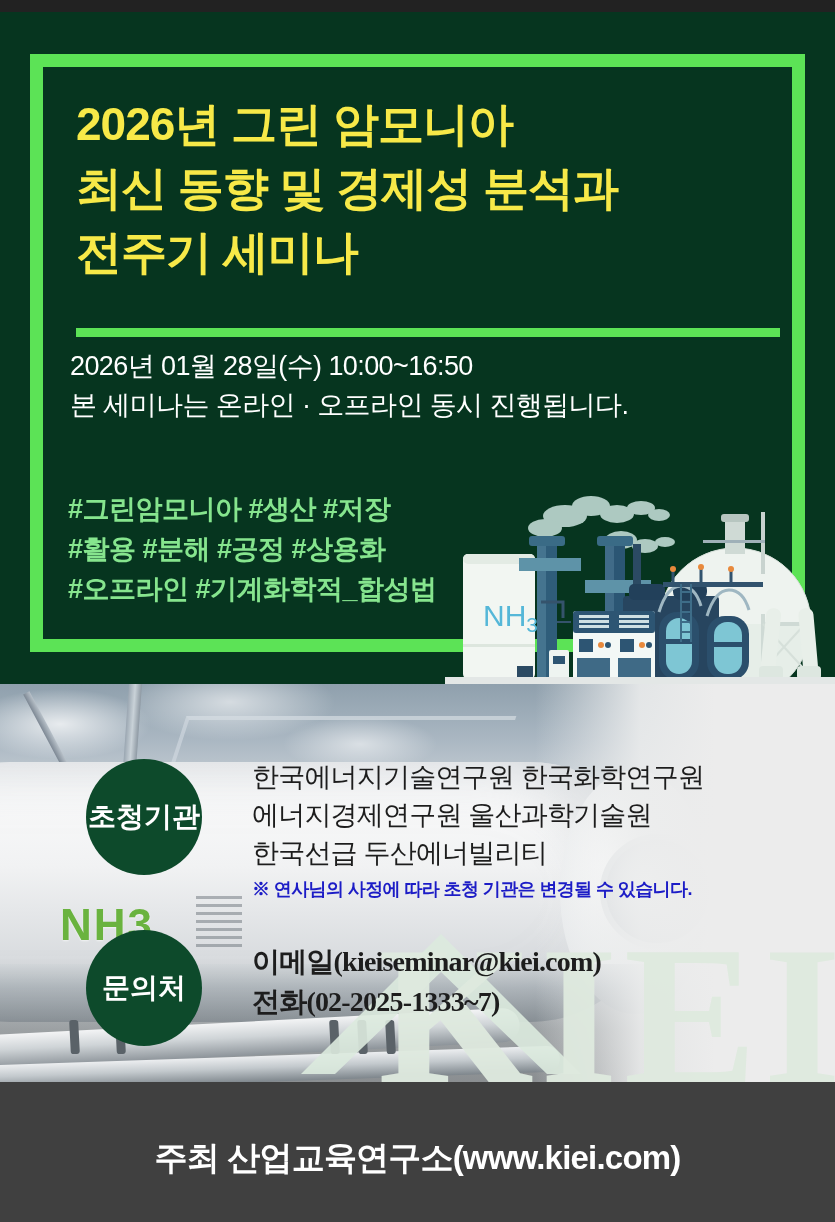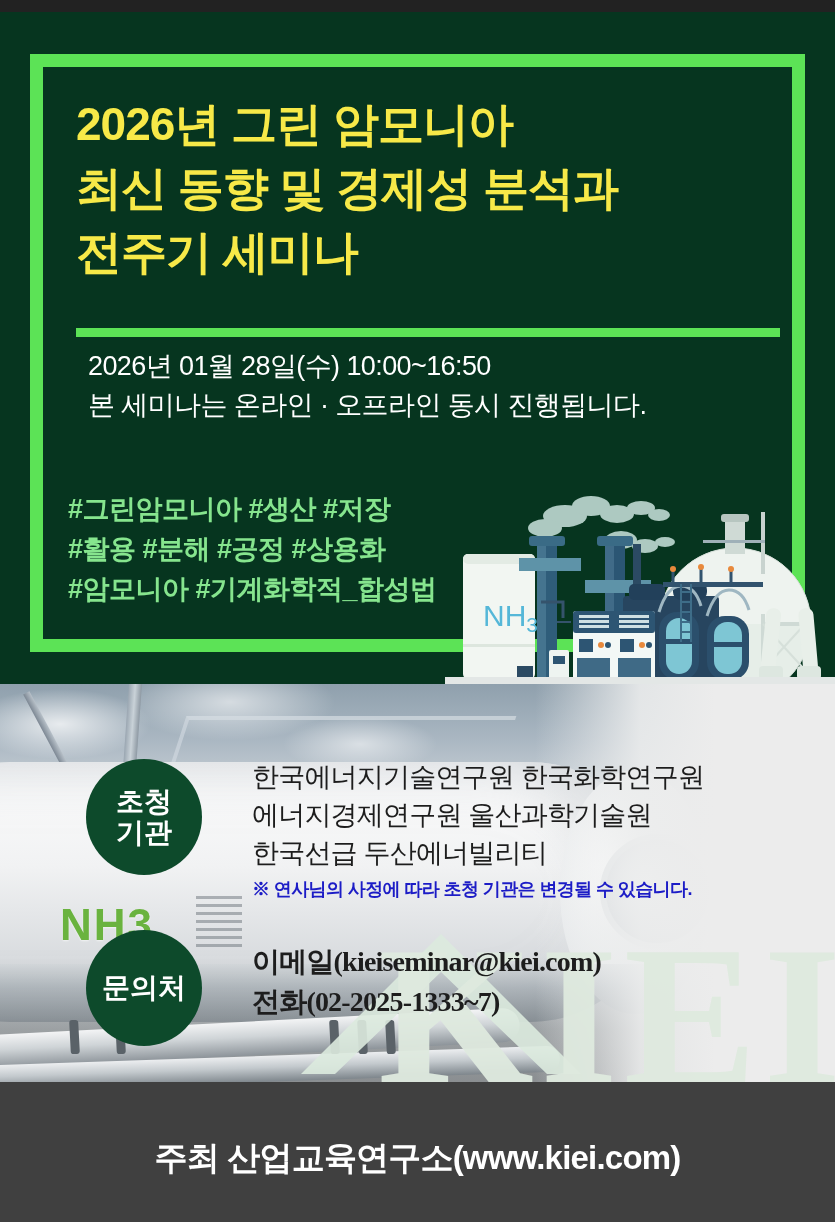--- a/index.html
+++ b/index.html
@@ -45,21 +45,21 @@
   }
 
   
   .divider{
     position:absolute; left:76px; top:316px;
     width:704px; height:9px; background:#5ce356; z-index:4;
   }
 
   
   .date-block{
-    position:absolute; left:88px; top:335px; z-index:4;
+    position:absolute; left:70px; top:335px; z-index:4;
   }
   .date-line{
     color:#ffffff;
     font-size:27px;
     line-height:39px;
     letter-spacing:-0.6px;
     white-space:nowrap;
   }
 
   
@@ -193,21 +193,21 @@
     position:absolute; right:214px; bottom:8px;
     width:330px; height:150px; z-index:2; overflow:hidden;
   }
   .watermark-chev svg{ display:block; }
 
   
   .badge{
     position:absolute;
     width:116px; height:116px; border-radius:50%;
     background:#0d4a2b;
-    display:flex; flex-direction:column;
+    display:flex; flex-direction:row;
     align-items:center; justify-content:center;
     color:#ffffff; font-weight:bold;
     line-height:1.12;
     z-index:6;
   }
   #badge-org{ left:86px; top:75px; font-size:28px; }
   #badge-contact{ left:86px; top:246px; font-size:28px; }
 
   
   .org-block{
@@ -261,21 +261,21 @@
     <div class="divider"></div>
 
     <div class="date-block">
       <div class="date-line">2026년 01월 28일(수) 10:00~16:50</div>
       <div class="date-line">본 세미나는 온라인 · 오프라인 동시 진행됩니다.</div>
     </div>
 
     <div class="tags-block">
       <div class="tag-line">#그린암모니아  #생산  #저장</div>
       <div class="tag-line">#활용  #분해  #공정  #상용화</div>
-      <div class="tag-line">#암모니아  #기계화학적_합성법</div>
+      <div class="tag-line">#오프라인  #기계화학적_합성법</div>
     </div>
 
     <div class="illu">
       <svg viewBox="0 0 390 200" xmlns="http://www.w3.org/2000/svg">
 
         <g fill="#bcd6cf" opacity=".92">
           <ellipse cx="120" cy="32" rx="22" ry="11"></ellipse>
           <ellipse cx="146" cy="22" rx="19" ry="10"></ellipse>
           <ellipse cx="172" cy="30" rx="17" ry="9"></ellipse>
           <ellipse cx="196" cy="24" rx="14" ry="7"></ellipse>

